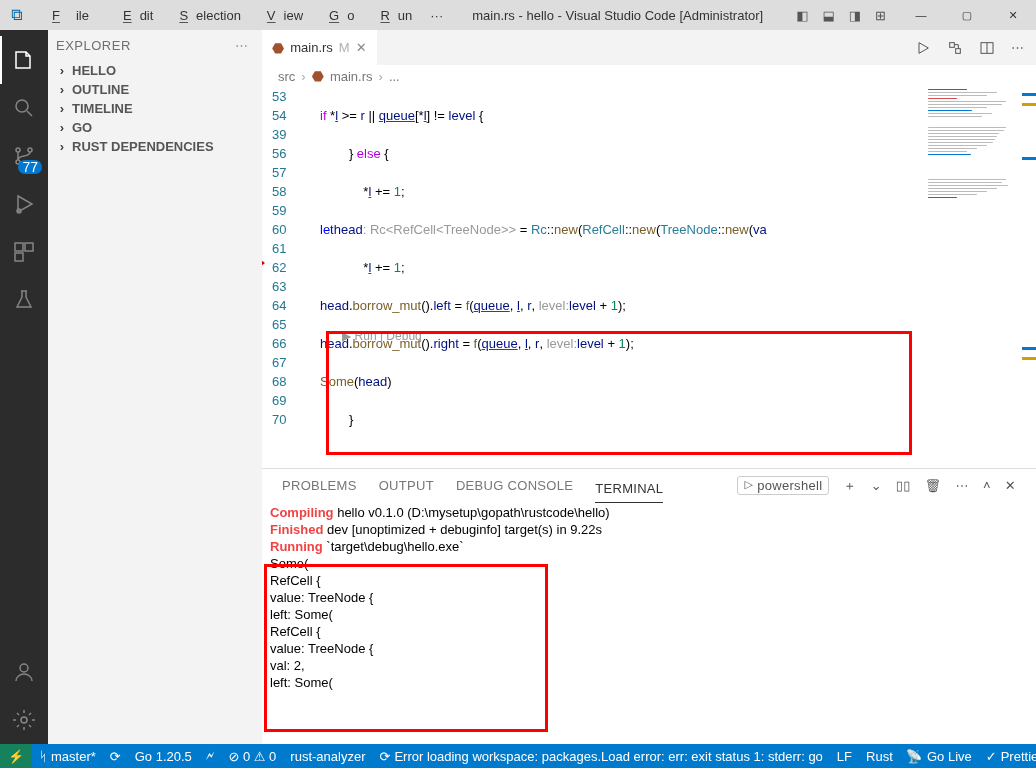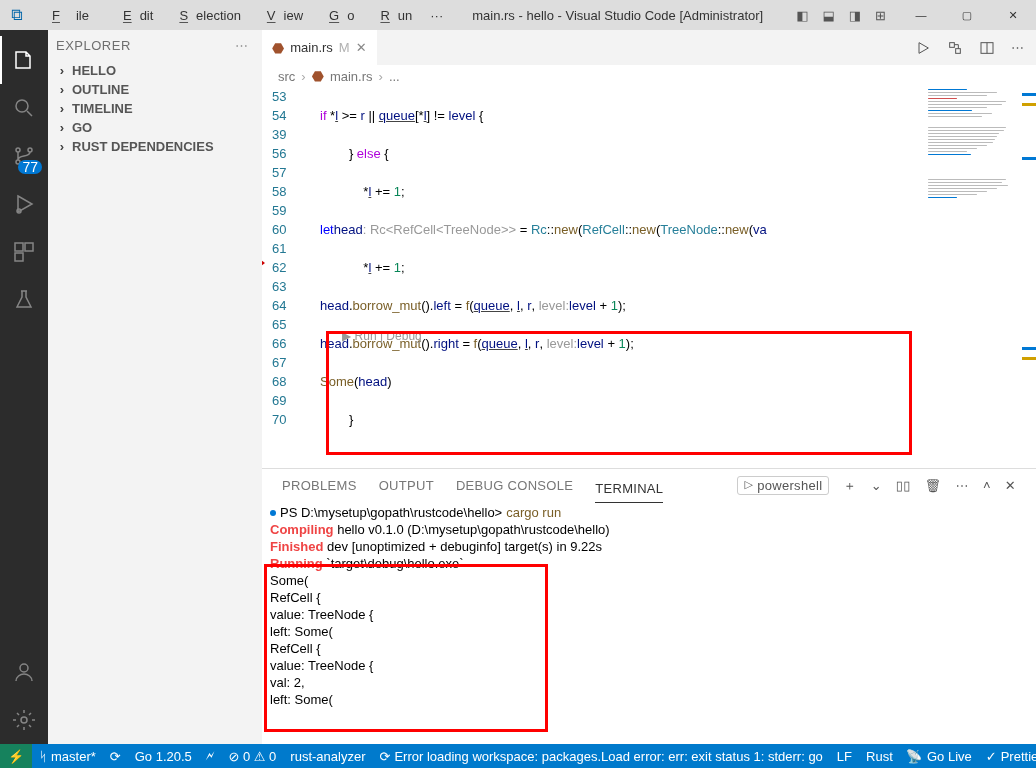--- a/index.html
+++ b/index.html
@@ -339,21 +339,20 @@
           <span>＋</span>
           <span>⌄</span>
           <span>▯▯</span>
           <span>🗑</span>
           <span>⋯</span>
           <span>˄</span>
           <span>✕</span>
         </div>
       </div>
       <div class="pbody">
-<div class="prompt"><span class="dot"></span> PS D:\mysetup\gopath\rustcode\hello&gt; <span class="ylw">cargo run</span></div>
 <div>   <span class="grn">Compiling</span> hello v0.1.0 (D:\mysetup\gopath\rustcode\hello)</div>
 <div>    <span class="grn">Finished</span> dev [unoptimized + debuginfo] target(s) in 9.22s</div>
 <div>     <span class="grn">Running</span> `target\debug\hello.exe`</div>
 <div>Some(</div>
 <div>    RefCell {</div>
 <div>        value: TreeNode {</div>
 <div>            left: Some(</div>
 <div>                RefCell {</div>
 <div>                    value: TreeNode {</div>
 <div>                        val: 2,</div>

